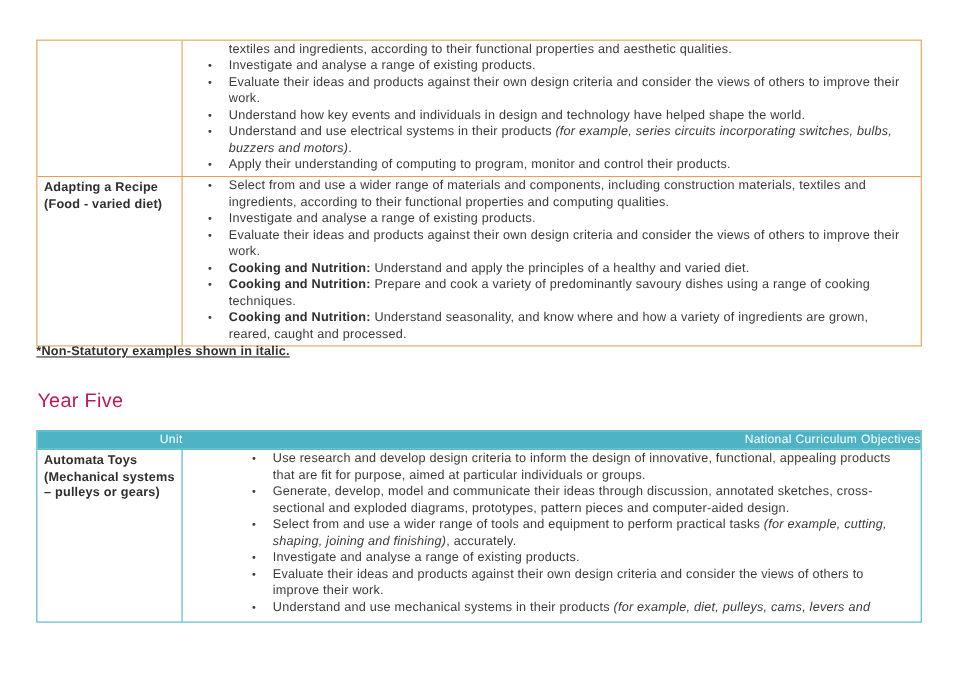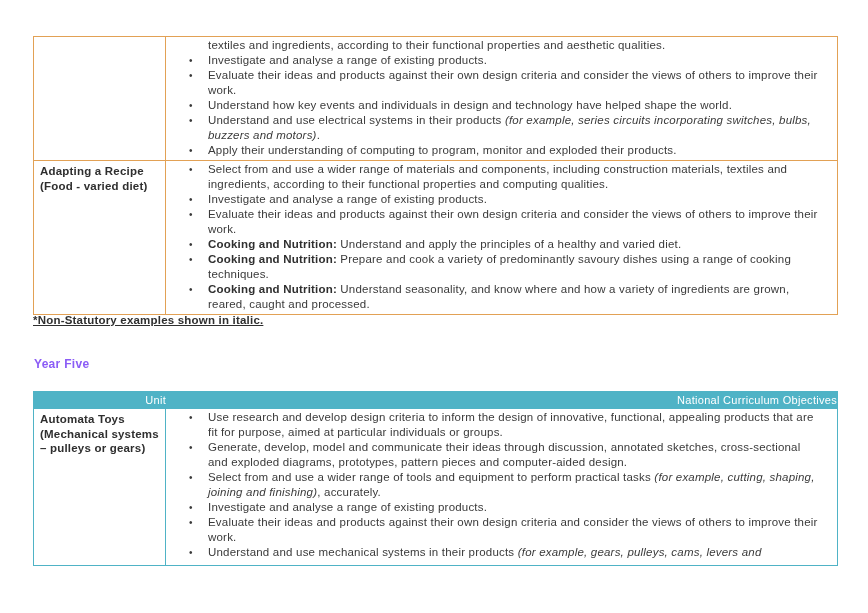--- a/index.html
+++ b/index.html
@@ -28,35 +28,35 @@
   .tbl1 .trow.r0 .cell.obj{min-height:116px;}
   .tbl1 .trow.r1 .cell.obj{min-height:151px;}
 
   
   .footnote{
     position:absolute;left:33px;top:313px;
     font-weight:bold;color:#2f2f2f;font-size:11.5px;text-decoration:underline;
   }
   .year-heading{
     position:absolute;left:34px;top:357px;margin:0;
-    font-size:12px;font-weight:bold;color:#8b5cf6;letter-spacing:0.3px;
+    font-size:18px;font-weight:normal;color:#be185d;letter-spacing:0.3px;
   }
 
   
   .tbl2{top:391px;border:1px solid var(--table2-accent,#4fb3c6);}
   .thead{
     display:grid;grid-template-columns:132px 1fr;
     background:var(--table2-accent,#4fb3c6);
     color:var(--table2-header-text,#ffffff);
   }
   .th{
     text-align:right;font-size:11px;line-height:16px;height:16px;
     overflow:hidden;letter-spacing:0.3px;
   }
-  .tbl2 .trow{border-top:1px solid var(--table2-accent,#4fb3c6);}
+  .tbl2 .trow{border-top:1px solid var(--table2-accent,#4fb3c6);gap:40px;}
   .tbl2 .cell.unit{border-right:1px solid var(--table2-accent,#4fb3c6);}
   .tbl2 .trow .cell.obj{min-height:156px;max-height:156px;}
 
   
   .bullet-line{display:flex;justify-content:flex-end;}
   .marker{flex:0 0 19px;text-align:left;padding-left:3px;font-size:10px;}
   .btext{flex:1;}
   .seg-b{font-weight:bold;color:#2f2f2f;}
   .seg-i{font-style:italic;}
 </style>
@@ -84,21 +84,21 @@
           <div class="bullet-line">
             <span class="marker">•</span>
             <span class="btext"><span>Understand how key events and individuals in design and technology have helped shape the world.</span></span>
           </div>
           <div class="bullet-line">
             <span class="marker">•</span>
             <span class="btext"><span>Understand and use electrical systems in their products </span><span class="seg-i">(for example, series circuits incorporating switches, bulbs, buzzers and motors)</span><span>.</span></span>
           </div>
           <div class="bullet-line">
             <span class="marker">•</span>
-            <span class="btext"><span>Apply their understanding of computing to program, monitor and exploded their products.</span></span>
+            <span class="btext"><span>Apply their understanding of computing to program, monitor and control their products.</span></span>
           </div>
         </div>
     </div>
     <div class="trow r1">
       <div class="cell unit">Adapting a Recipe (Food - varied diet)</div>
       <div class="cell obj">
           <div class="bullet-line">
             <span class="marker">•</span>
             <span class="btext"><span>Select from and use a wider range of materials and components, including construction materials, textiles and ingredients, according to their functional properties and computing qualities.</span></span>
           </div>
@@ -153,19 +153,19 @@
           <div class="bullet-line">
             <span class="marker">•</span>
             <span class="btext"><span>Investigate and analyse a range of existing products.</span></span>
           </div>
           <div class="bullet-line">
             <span class="marker">•</span>
             <span class="btext"><span>Evaluate their ideas and products against their own design criteria and consider the views of others to improve their work.</span></span>
           </div>
           <div class="bullet-line">
             <span class="marker">•</span>
-            <span class="btext"><span>Understand and use mechanical systems in their products </span><span class="seg-i">(for example, gears, pulleys, cams, levers and</span></span>
+            <span class="btext"><span>Understand and use mechanical systems in their products </span><span class="seg-i">(for example, diet, pulleys, cams, levers and</span></span>
           </div>
         </div>
     </div>
   </div>
 
 </div>
 
 </body></html>

